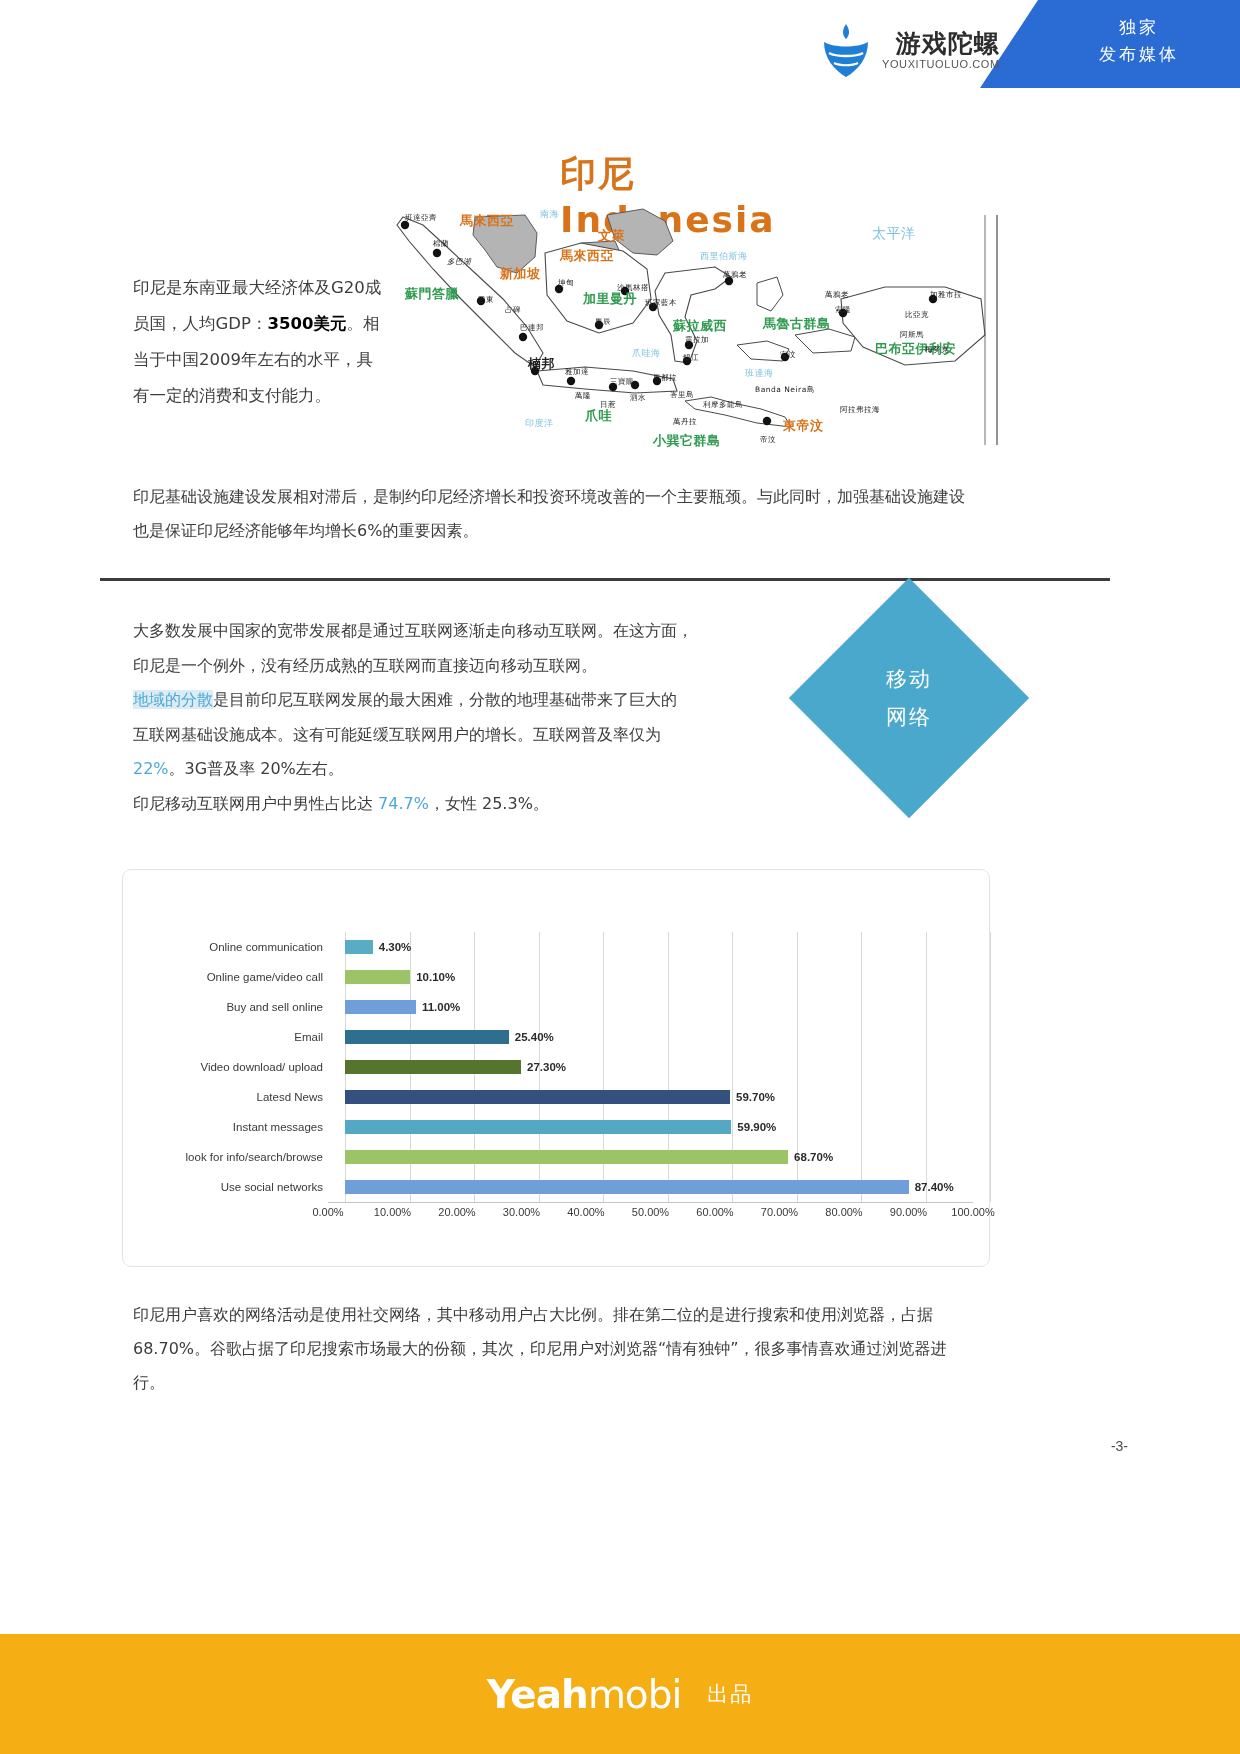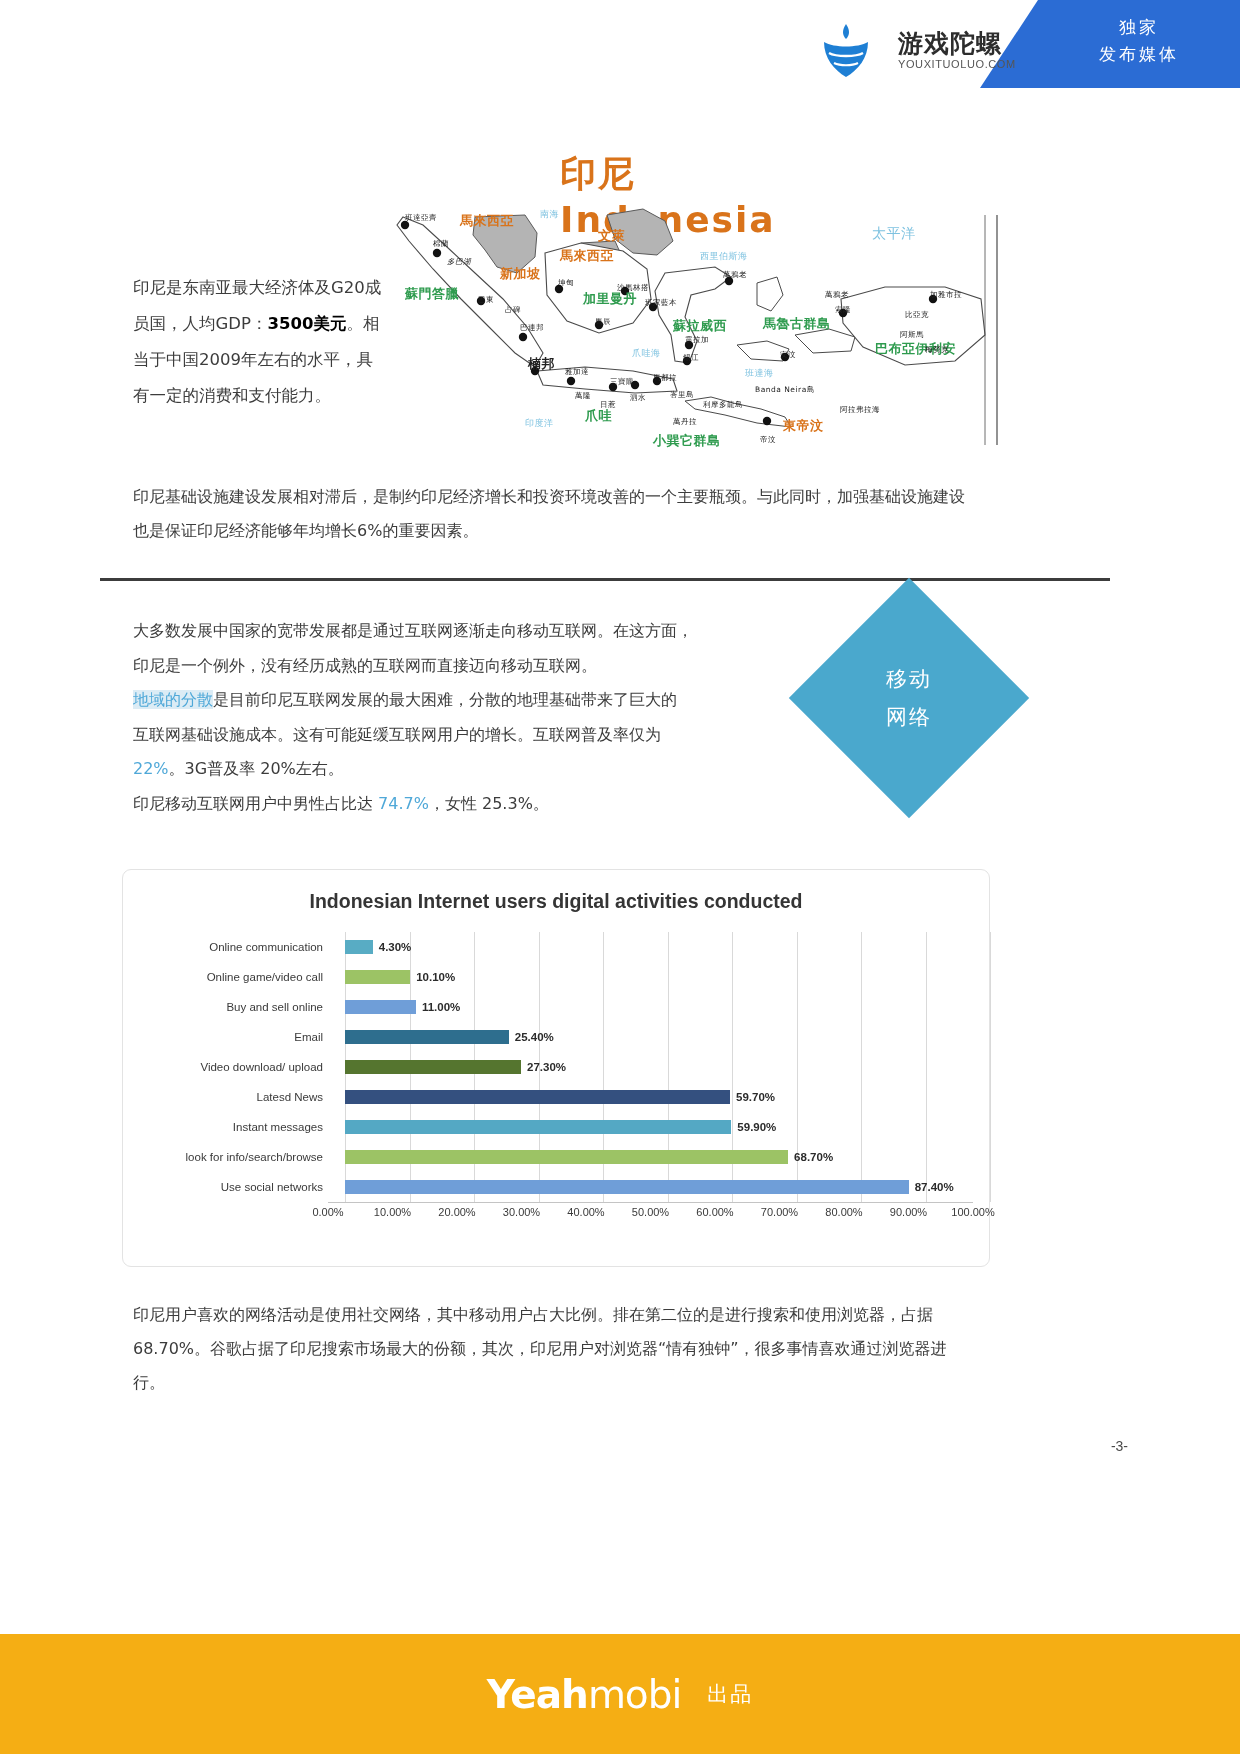--- a/index.html
+++ b/index.html
@@ -14,21 +14,21 @@
   .hdr-banner {
     position:absolute; right:0; top:0; width:260px; height:88px;
     background:#2b6cd4;
     clip-path: polygon(58px 0, 100% 0, 100% 100%, 0 100%);
   }
   .hdr-banner-txt {
     position:absolute; right:26px; top:14px; width:150px;
     text-align:center; color:#ffffff; font-size:17px; letter-spacing:3px;
     line-height:27px; font-family:"DejaVu Sans",sans-serif;
   }
-  .logo-wrap { position:absolute; left:820px; top:22px; display:flex; align-items:center; gap:26px; }
+  .logo-wrap { position:absolute; left:820px; top:22px; display:flex; align-items:center; gap:10px;text-align:right; }
   .logo-mark { width:52px; height:56px; position:relative; }
   .logo-text { display:flex; flex-direction:column; justify-content:center; }
   .logo-cn { font-size:25px; font-weight:bold; color:#2d2d2d; letter-spacing:1px;
              font-family:"DejaVu Sans",sans-serif; line-height:28px; }
   .logo-en { font-size:11px; color:#555; letter-spacing:0.6px; line-height:13px;
              font-family:"Liberation Sans",sans-serif; }
 
   
   .map-title {
     position:absolute; left:560px; top:150px; width:300px;
@@ -297,21 +297,20 @@
   </div>
 </div>
 
 <div class="diamond"></div>
 <div class="diamond-label">
   <span>移动</span>
   <span>网络</span>
 </div>
 
 <div class="chart-card">
-  <div class="chart-title">Indonesian Internet users  digital activities conducted</div>
   <div class="plot">
     <div class="cat-col" id="cat-col">
         <div class="cat-row">Online communication</div>
         <div class="cat-row">Online game/video call</div>
         <div class="cat-row">Buy and sell online</div>
         <div class="cat-row">Email</div>
         <div class="cat-row">Video download/ upload</div>
         <div class="cat-row">Latesd News</div>
         <div class="cat-row">Instant messages</div>
         <div class="cat-row">look for info/search/browse</div>

